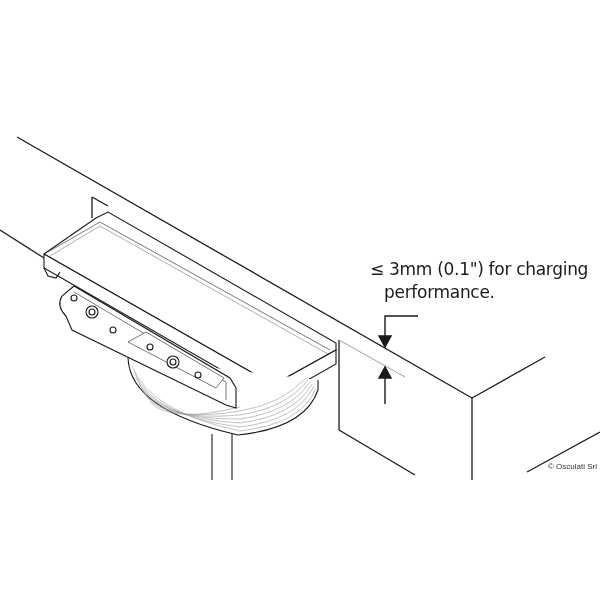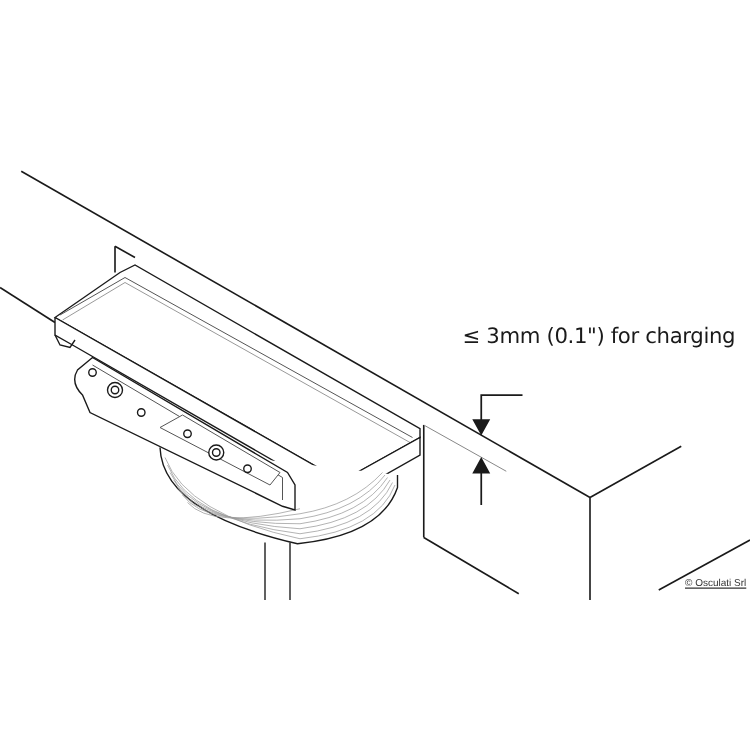--- a/index.html
+++ b/index.html
@@ -8,21 +8,20 @@
     .annot {
       position: absolute; left: 370px; top: 258px;
       font-family: "DejaVu Sans", sans-serif; font-size: 17px; line-height: 23px;
       color: #1a1a1a; letter-spacing: -0.3px; white-space: nowrap;
     }
     .annot .l2 { display: block; padding-left: 14px; }
     .copyright {
       position: absolute; left: 548px; top: 462px;
       font-family: "Liberation Sans", sans-serif; font-size: 8px; color: #333;
       white-space: nowrap;
-      text-decoration: underline;
     }
   </style>
 </head>
 <body>
 
 <svg id="canvas" viewBox="0 0 600 600" xmlns="http://www.w3.org/2000/svg">
   <g fill="none" stroke="#1a1a1a" stroke-width="1.3">
 
     <line x1="17" y1="137" x2="472" y2="398"></line>
 
@@ -86,15 +85,16 @@
   <g stroke="#1a1a1a" stroke-width="1.4" fill="#1a1a1a">
     <polyline points="418,316 385,316 385,338" fill="none"></polyline>
     <polygon points="379,336 391,336 385,347"></polygon>
     <line x1="385" y1="378" x2="385" y2="404"></line>
     <polygon points="379,378 391,378 385,367"></polygon>
   </g>
 </svg>
 
 <div class="annot">
   <span>≤ 3mm (0.1") for charging</span>
+  <span class="l2">performance.</span>
 </div>
 
 <div class="copyright">© Osculati Srl</div>
 
 </body></html>

